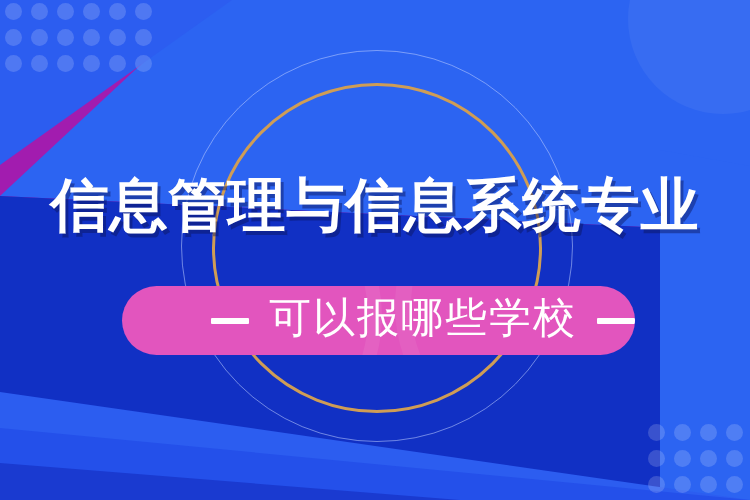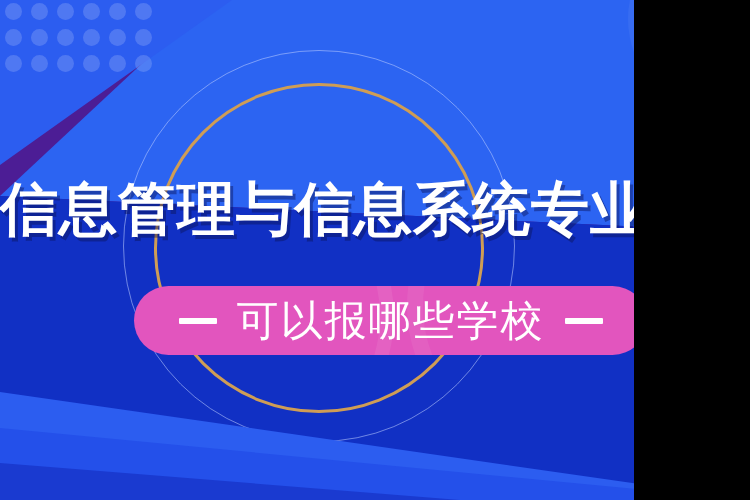--- a/index.html
+++ b/index.html
@@ -1,24 +1,24 @@
 <!DOCTYPE html>
 <html><head>
 <meta charset="utf-8">
 <style>
   html,body{margin:0;padding:0;background:#000;}
   *{box-sizing:border-box;}
 
   #banner{
     position:relative;
-    width:634px;
+    width:750px;
     height:500px;
     overflow:hidden;
-    background:#4c1d95;
-    font-family:Liberation Serif, serif;
+    background:#a21caf;
+    font-family:Liberation Mono, monospace;
     user-select:none;
   }
 
   
   .layer{position:absolute;top:0;left:0;width:750px;height:500px;}
 
   
   .wedge-topleft{
     background:#2c5df0;
     clip-path:polygon(0 0, 232px 0, 0 165px);
@@ -106,29 +106,29 @@
     line-height:72px;
     font-weight:bold;
     color:#ffffff;
     letter-spacing:1px;
     text-shadow:3px 4px 0 rgba(10,20,90,.45);
     white-space:nowrap;
   }
 
   .pill{
     position:absolute;
-    left:134px;
+    left:122px;
     top:286px;
     width:513px;
     height:69px;
     border-radius:35px;
     background:#e255be;
     display:flex;
     align-items:center;
-    justify-content:center;
+    justify-content:flex-end;
     gap:20px;
     overflow:hidden;
   }
   .pill-sheen{
     position:absolute;
     left:-40px;top:-120px;
     width:300px;height:300px;
     border-radius:50%;
     border:14px solid rgba(255,255,255,.07);
     pointer-events:none;

